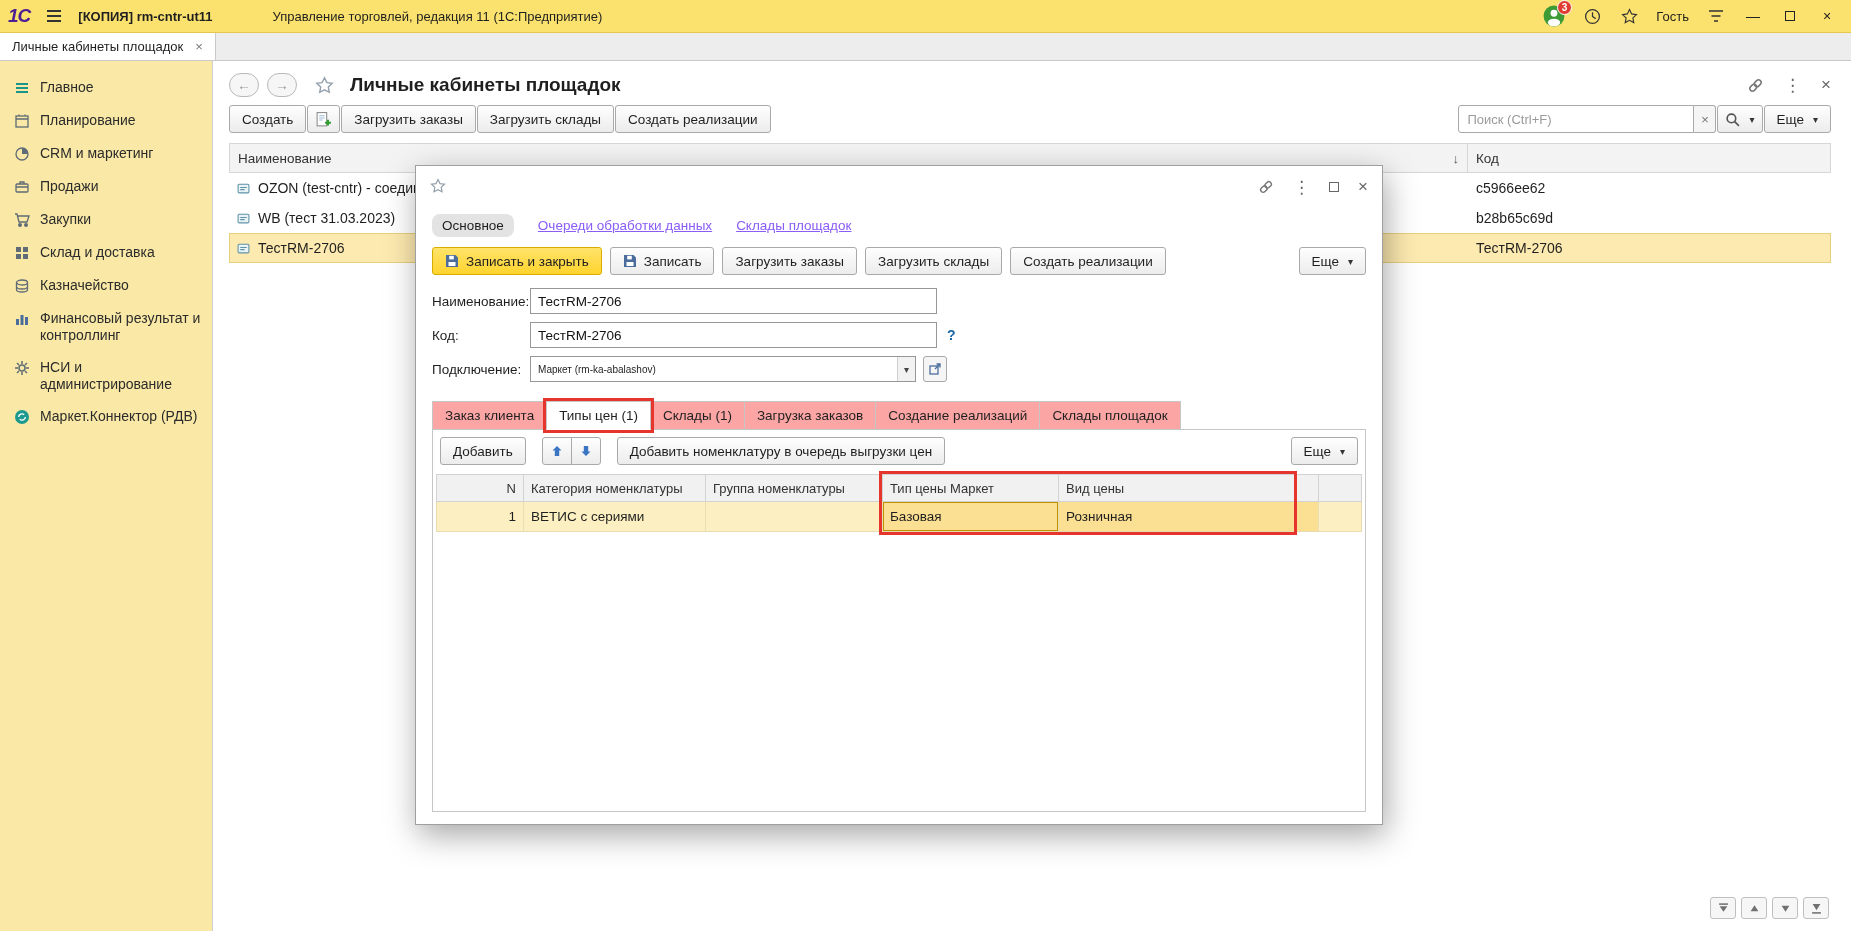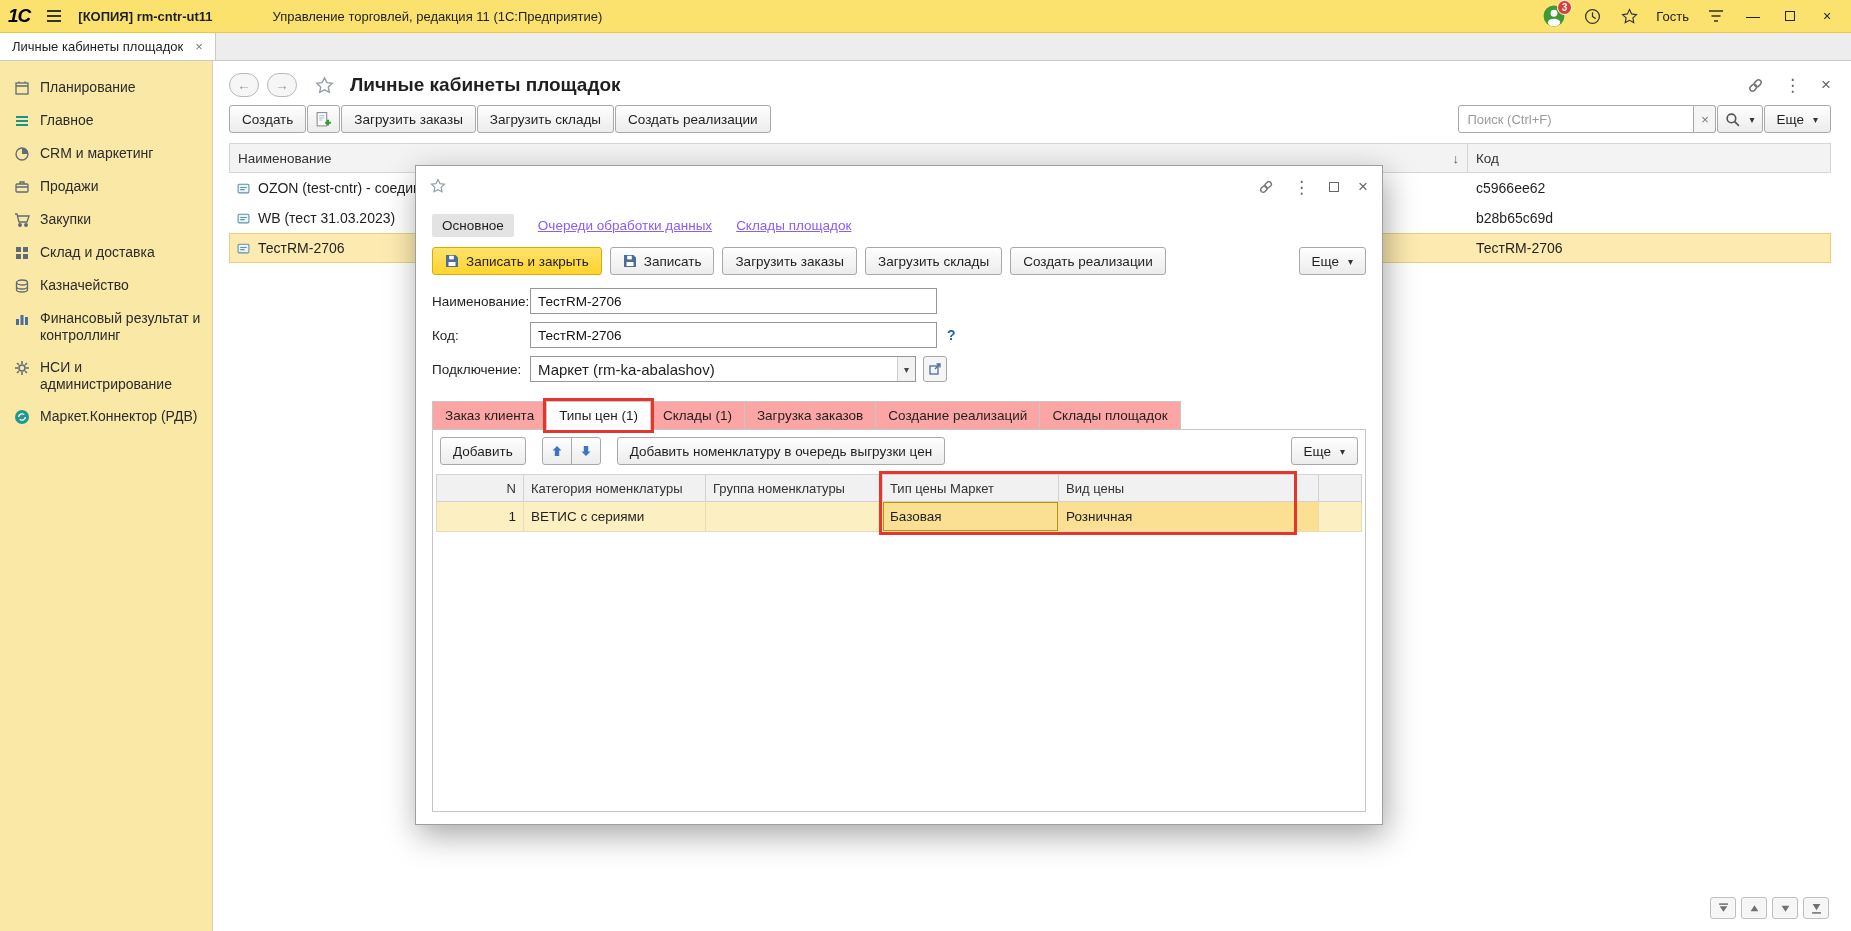--- a/index.html
+++ b/index.html
@@ -3,21 +3,21 @@
 <meta charset="utf-8">
 <style>
 *{margin:0;padding:0;box-sizing:border-box}
 html,body{width:1851px;height:931px;overflow:hidden}
 body{font-family:"Liberation Sans","DejaVu Sans",sans-serif;font-size:14px;color:#1f1f1f;background:#fff}
 .app{position:relative;width:1851px;height:931px;overflow:hidden;background:#fff}
 
 
 .topbar{position:absolute;top:0;left:0;right:0;height:33px;background:#fbe26e;display:flex;align-items:center;justify-content:space-between;padding:0 14px 0 8px;border-bottom:1px solid #e3c94f}
 .tb-left{display:flex;align-items:center;gap:14px;min-width:0}
-.logo{color:#000000;font-weight:bold;font-size:19px;font-style:italic;letter-spacing:-1px}
+.logo{color:#4c1d95;font-weight:bold;font-size:19px;font-style:italic;letter-spacing:-1px}
 .tb-ico{display:inline-flex;align-items:center;justify-content:center;width:20px;height:20px;cursor:pointer}
 .tb-code{font-weight:bold;font-size:13px;white-space:nowrap}
 .tb-title{font-size:13px;margin-left:46px;white-space:nowrap}
 .tb-right{display:flex;align-items:center;gap:17px}
 .avatar-wrap{position:relative;width:22px;height:22px;cursor:pointer}
 .badge{position:absolute;top:-5px;right:-7px;background:#e03c31;color:#fff;font-size:10px;font-weight:bold;border-radius:8px;padding:0 4px;line-height:13px;border:1px solid #fff}
 .tb-user{font-size:13px}
 .winbtn{font-size:14px;color:#222;width:20px;text-align:center;cursor:pointer;display:inline-flex;align-items:center;justify-content:center}
 .maxbox{display:inline-block;width:10px;height:10px;border:1.5px solid #222}
 
@@ -64,31 +64,31 @@
 .lrow.selected{background:#fdeab0;box-shadow:inset 0 0 0 1px #e7cf7c}
 .list-nav{position:absolute;right:22px;bottom:12px;display:flex;gap:5px}
 .nbtn{width:26px;height:22px;border:1px solid #bfbfbf;background:#f6f6f6;border-radius:3px;display:flex;align-items:center;justify-content:center;cursor:pointer}
 
 
 .modal{position:absolute;left:415px;top:165px;width:968px;height:660px;background:#fff;border:1px solid #9f9f9f;box-shadow:3px 10px 30px rgba(0,0,0,.35);z-index:20;display:flex;flex-direction:column}
 .m-head{display:flex;align-items:center;gap:10px;padding:0 14px;height:42px;flex:none}
 .m-title{font-size:17px;font-weight:bold;margin-left:2px;white-space:nowrap}
 .m-icons{margin-left:auto;display:flex;align-items:center;gap:19px;color:#666}
 .m-navtabs{display:flex;align-items:center;gap:24px;padding:0 16px;height:34px;flex:none}
-.chip{background:#e3e3e3;border-radius:2px;padding:4px 10px;font-size:13.5px;cursor:pointer}
+.chip{background:#e3e3e3;border-radius:8px;padding:4px 10px;font-size:13.5px;cursor:pointer}
 .mlink{color:#8b5cf6;text-decoration:underline;font-size:13.5px;cursor:pointer}
 .m-toolbar{display:flex;align-items:center;gap:8px;padding:2px 16px;height:38px;flex:none}
 .btn.primary{background:linear-gradient(#ffe36a,#ffd42e);border-color:#d9ad00;font-weight:normal}
 .m-form{padding:7px 16px 2px;flex:none}
 .frow{display:flex;align-items:center;margin-bottom:6px;height:28px}
 .frow label{width:98px;font-size:13.5px;flex:none}
 .finput{width:407px;height:26px;border:1px solid #979797;padding:0 7px;font-size:13.5px;font-family:inherit;color:#111}
 .hint{color:#1a66a6;margin-left:10px;font-size:14px;font-weight:bold;text-decoration:none;cursor:pointer}
 .combo{width:386px;height:26px;border:1px solid #979797;display:flex;align-items:stretch;cursor:pointer}
-.combo-val{flex:1;padding:0 7px;font-size:15px;white-space:nowrap;overflow:hidden;display:flex;align-items:center}
+.combo-val{flex:1;padding:0 7px;font-size:10px;white-space:nowrap;overflow:hidden;display:flex;align-items:center}
 .combo-caret{width:18px;color:#444;font-size:10px;border-left:1px solid #cfcfcf;display:flex;align-items:center;justify-content:center;background:#f2f2f2}
 .mini-btn{width:24px;height:26px;margin-left:7px;border:1px solid #a9a9a9;background:#f5f5f5;border-radius:3px;display:flex;align-items:center;justify-content:center;cursor:pointer}
 .m-tabs{display:flex;padding:10px 16px 0;flex:none}
 .itab{padding:6px 12px;border:1px solid #c6c6c6;background:#fca5a5;font-size:13.5px;margin-right:-1px;cursor:pointer;position:relative}
 .itab.active{background:#fff;z-index:2;border-bottom-color:#fff}
 .annot{position:absolute;inset:-4px;border:3px solid #e5352d;pointer-events:none;z-index:5}
 .m-panel{margin:-1px 16px 12px;border:1px solid #c6c6c6;flex:1;display:flex;flex-direction:column;min-height:0;background:#fff}
 .p-toolbar{display:flex;align-items:flex-end;gap:16px;padding:7px 7px 4px;flex:none}
 .arrbtn{width:30px;height:28px;border:1px solid #a9a9a9;background:linear-gradient(#fefefe,#ececec);display:flex;align-items:center;justify-content:center;cursor:pointer}
 .arrbtn.up{border-radius:3px 0 0 3px}
@@ -167,31 +167,31 @@
     <div class="tab">
       <span>Личные кабинеты площадок</span>
       <span class="tab-close">×</span>
     </div>
   </div>
 
   <div class="bodyrow">
 
     <div class="sidebar">
       <div class="side-item">
+        <svg width="16" height="16" viewBox="0 0 16 16">
+            <path d="M2 4h12M2 8h12M2 12h12" stroke="#17958b" stroke-width="2"></path>
+          </svg>
+        <span>Главное</span>
+      </div>
+      <div class="side-item">
         <svg width="16" height="16" viewBox="0 0 16 16" fill="none" stroke="#5f6b76" stroke-width="1.3">
             <rect x="2" y="3" width="12" height="11"></rect>
             <path d="M2 6h12M5 3V1.5M11 3V1.5"></path>
           </svg>
         <span>Планирование</span>
-      </div>
-      <div class="side-item">
-        <svg width="16" height="16" viewBox="0 0 16 16">
-            <path d="M2 4h12M2 8h12M2 12h12" stroke="#17958b" stroke-width="2"></path>
-          </svg>
-        <span>Главное</span>
       </div>
       <div class="side-item">
         <svg width="16" height="16" viewBox="0 0 16 16">
             <circle cx="8" cy="8" r="6" fill="none" stroke="#5f6b76" stroke-width="1.3"></circle>
             <path d="M8 8V2a6 6 0 0 1 6 6z" fill="#5f6b76"></path>
           </svg>
         <span>CRM и маркетинг</span>
       </div>
       <div class="side-item">
         <svg width="16" height="16" viewBox="0 0 16 16" fill="none" stroke="#5f6b76" stroke-width="1.3">

